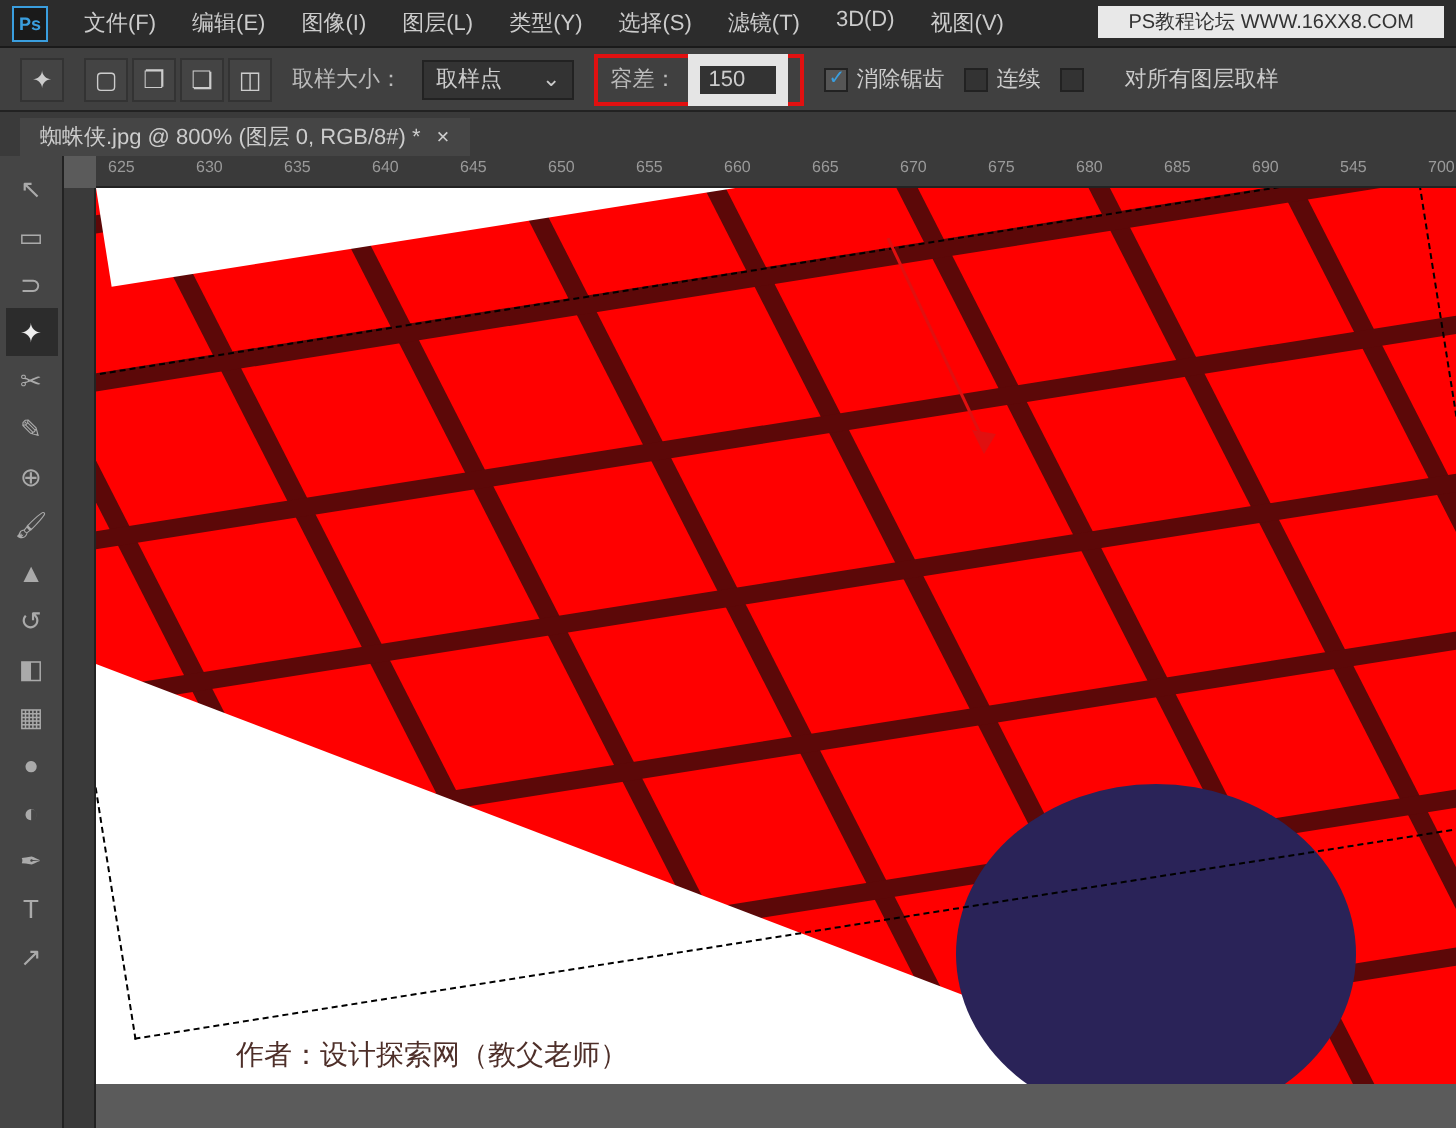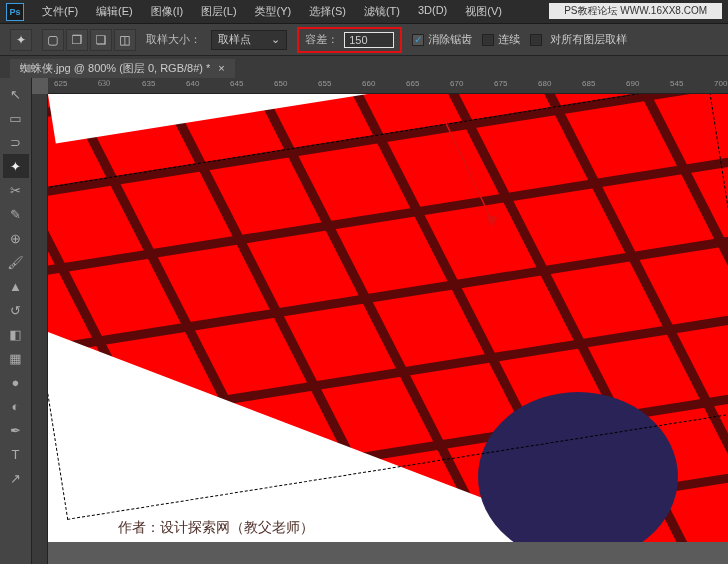--- a/index.html
+++ b/index.html
@@ -7,21 +7,21 @@
 .titlebar{height:24px;background:#2c2c2c;display:flex;align-items:center;padding:0 6px;border-bottom:1px solid #1a1a1a}
 .titlebar .ps{width:18px;height:18px;background:#1a1a1a;border:1px solid #3a9ede;margin-right:10px;display:flex;align-items:center;justify-content:center;font-size:9px;font-weight:bold;color:#3a9ede}
 .menu{display:flex;gap:2px}
 .menu span{padding:2px 8px;cursor:pointer}
 .watermark{position:absolute;right:6px;top:3px;background:#e8e8e8;color:#333;padding:1px 15px;font-size:10px}
 .optbar{height:32px;background:#404040;border-bottom:1px solid #222;display:flex;align-items:center;padding:0 10px;gap:10px}
 .icon-btn{width:22px;height:22px;border:1px solid #333;background:#444;display:flex;align-items:center;justify-content:center;font-size:12px}
 .lbl{color:#bbb}
 .dd{display:flex;align-items:center;background:#333;border:1px solid #222;padding:1px 6px;gap:20px;height:20px}
 .tol{display:flex;align-items:center;gap:6px;border:2px solid #e01010;padding:1px 6px;height:26px}
-.tol input{width:50px;background:#333;border:1px solid #e5e5e5;color:#ccc;padding:1px 4px}
+.tol input{width:50px;background:#333;border:6px solid #e5e5e5;color:#ccc;padding:1px 4px}
 .cbx{width:12px;height:12px;border:1px solid #222;background:#333;display:inline-block}
 .cbx.chk{background:#555}
 .cbx.chk::after{content:"✓";color:#3a9ede;font-size:10px;position:relative;top:-2px;left:1px}
 .tabbar{height:22px;background:#3a3a3a;padding:3px 10px 0}
 .tab{display:inline-block;background:#454545;padding:2px 10px;font-size:10px;color:#aaa}
 .tab span{margin-left:8px}
 .work{position:relative;display:flex}
 .tools{width:32px;background:#454545;border-right:1px solid #222;padding-top:4px}
 .tools div{width:26px;height:24px;margin:0 auto 0;display:flex;align-items:center;justify-content:center;color:#aaa;font-size:13px}
 .tools div.sel{background:#2c2c2c;color:#eee}
@@ -81,21 +81,21 @@
     <input value="150" style="">
   </div>
   <label style="display:flex;align-items:center;gap:4px">
       <span class="cbx chk"></span>
       <span>消除锯齿</span>
     </label>
   <label style="display:flex;align-items:center;gap:4px">
       <span class="cbx"></span>
       <span>连续</span>
     </label>
-  <label style="display:flex;align-items:center;gap:8px">
+  <label style="display:flex;align-items:center;gap:20px">
       <span class="cbx"></span>
       <span>对所有图层取样</span>
     </label>
 </div>
 
 <div class="tabbar">
   <div class="tab"><span style="margin:0">蜘蛛侠.jpg @ 800% (图层 0, RGB/8#) *</span><span>×</span></div>
 </div>
 
 <div class="work" style="height:486px">
@@ -114,21 +114,21 @@
     <div>▦</div>
     <div>●</div>
     <div>◐</div>
     <div>✒</div>
     <div>T</div>
     <div>↗</div>
   </div>
   <div class="canvas-area">
     <div class="hruler">
         <span style="left: 6px;">625</span>
-        <span style="left: 50px; font-family: Liberation Serif, serif;">630</span>
+        <span style="left: 50px;">630</span>
         <span style="left: 94px;">635</span>
         <span style="left: 138px;">640</span>
         <span style="left: 182px;">645</span>
         <span style="left: 226px;">650</span>
         <span style="left: 270px;">655</span>
         <span style="left: 314px;">660</span>
         <span style="left: 358px;">665</span>
         <span style="left: 402px;">670</span>
         <span style="left: 446px;">675</span>
         <span style="left: 490px;">680</span>

